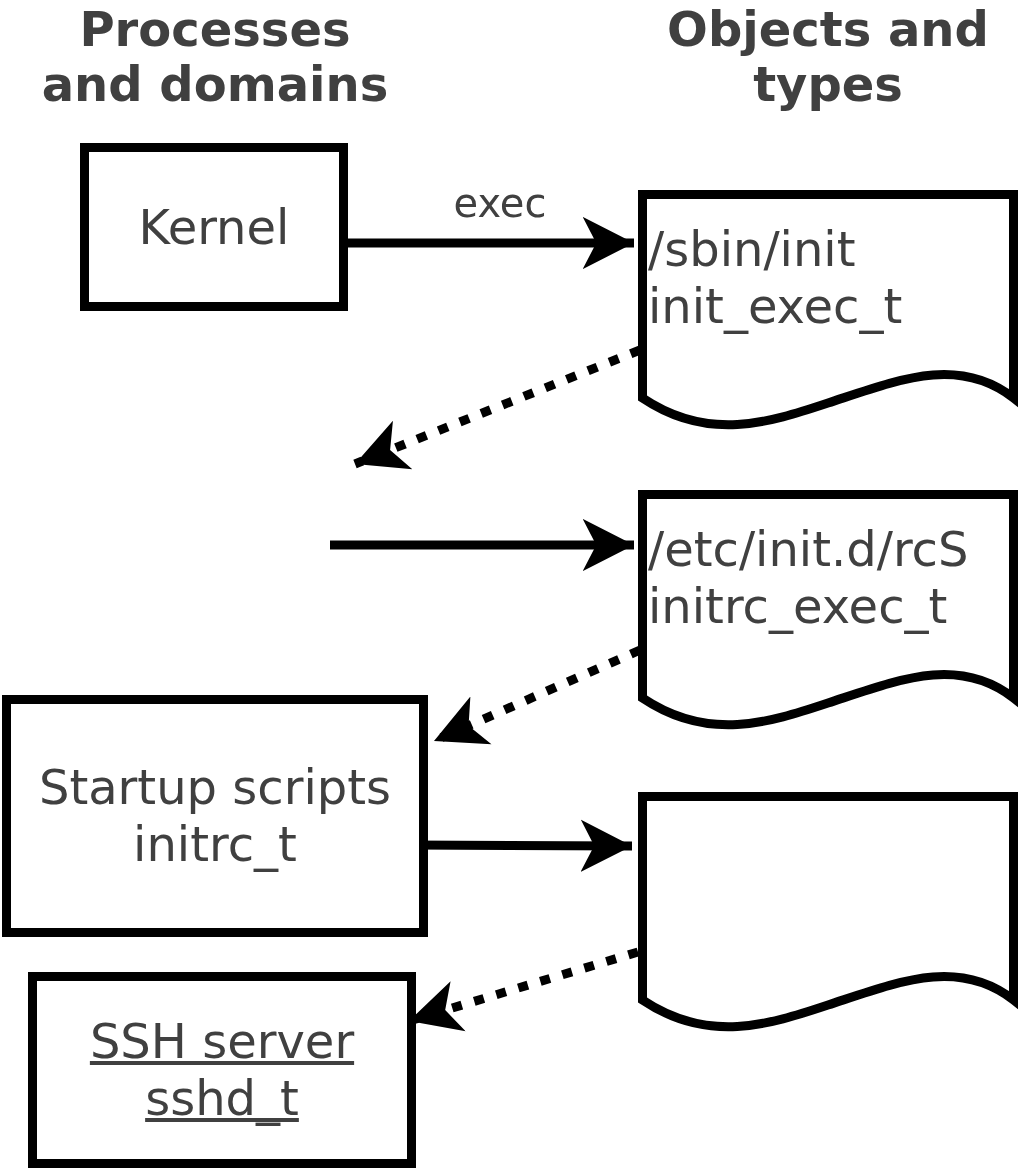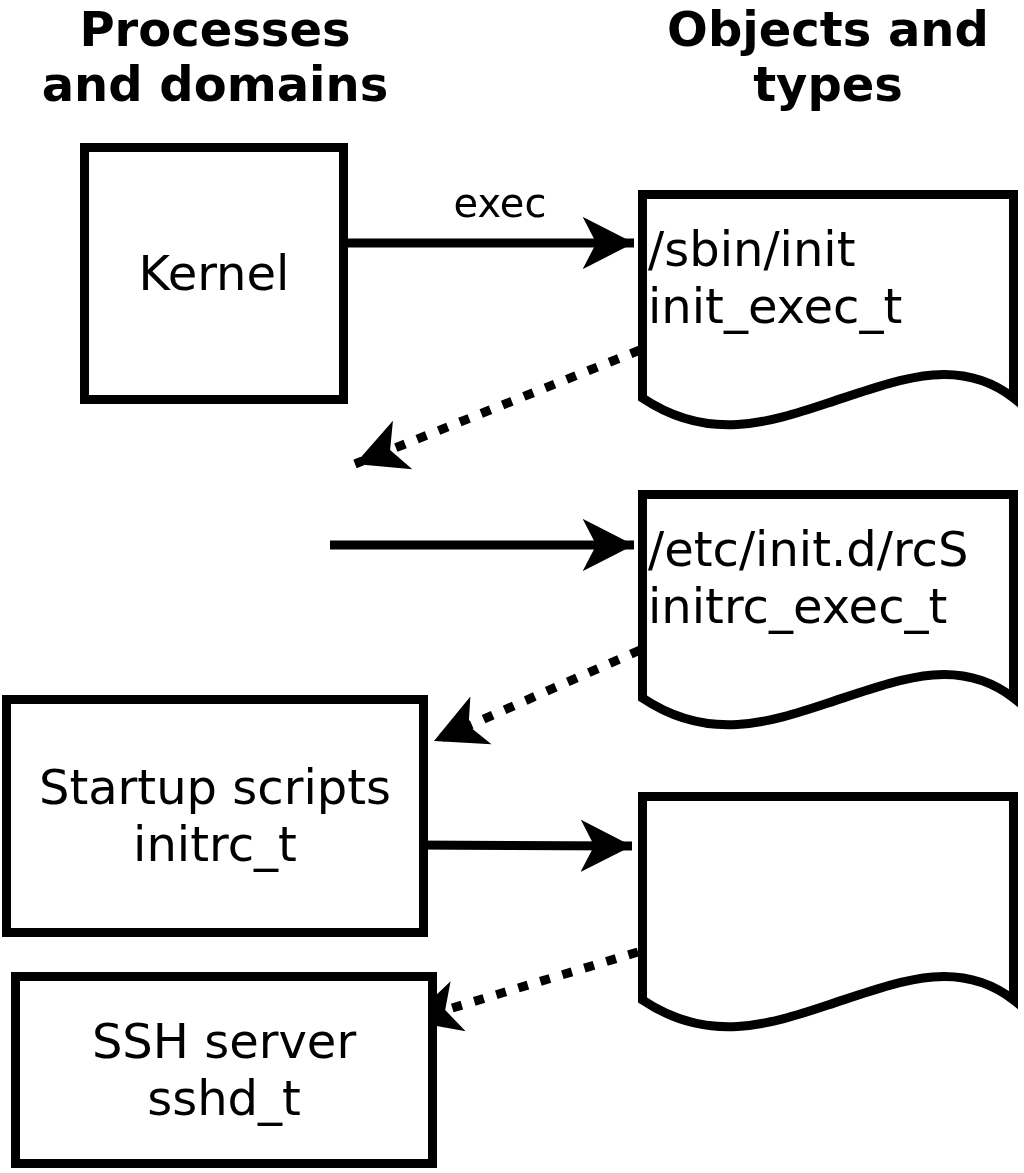--- a/index.html
+++ b/index.html
@@ -7,21 +7,21 @@
     padding: 0;
     background: #ffffff;
   }
   .canvas {
     position: relative;
     width: 1024px;
     height: 1173px;
     background: #ffffff;
     overflow: hidden;
     font-family: "DejaVu Sans", "Liberation Sans", sans-serif;
-    color: #000000;
+    color: #404040;
   }
   .layer-svg {
     position: absolute;
     left: 0;
     top: 0;
     width: 1024px;
     height: 1173px;
   }
   .col-header {
     position: absolute;
@@ -40,24 +40,24 @@
     background: #ffffff;
     display: flex;
     flex-direction: column;
     align-items: center;
     justify-content: center;
     text-align: center;
     font-size: 48px;
     line-height: 57px;
     white-space: nowrap;
   }
-  .box-kernel { left: 80px; top: 143px; width: 268px; height: 261px; }
+  .box-kernel { left: 80px; top: 143px; width: 268px; height: 168px; }
   .box-init   { left: 80px; top: 420px; width: 267px; height: 200px; }
   .box-initrc { left: 2px;  top: 695px; width: 426px; height: 242px; }
-  .box-sshd   { left: 11px; top: 972px; width: 426px; height: 196px; }
+  .box-sshd   { left: 28px; top: 972px; width: 388px; height: 196px; text-decoration: underline; }
   .doc-label {
     position: absolute;
     left: 648px;
     width: 360px;
     font-size: 48px;
     line-height: 57px;
     white-space: nowrap;
   }
   .doc-label.d1 { top: 221px; }
   .doc-label.d2 { top: 521px; }

